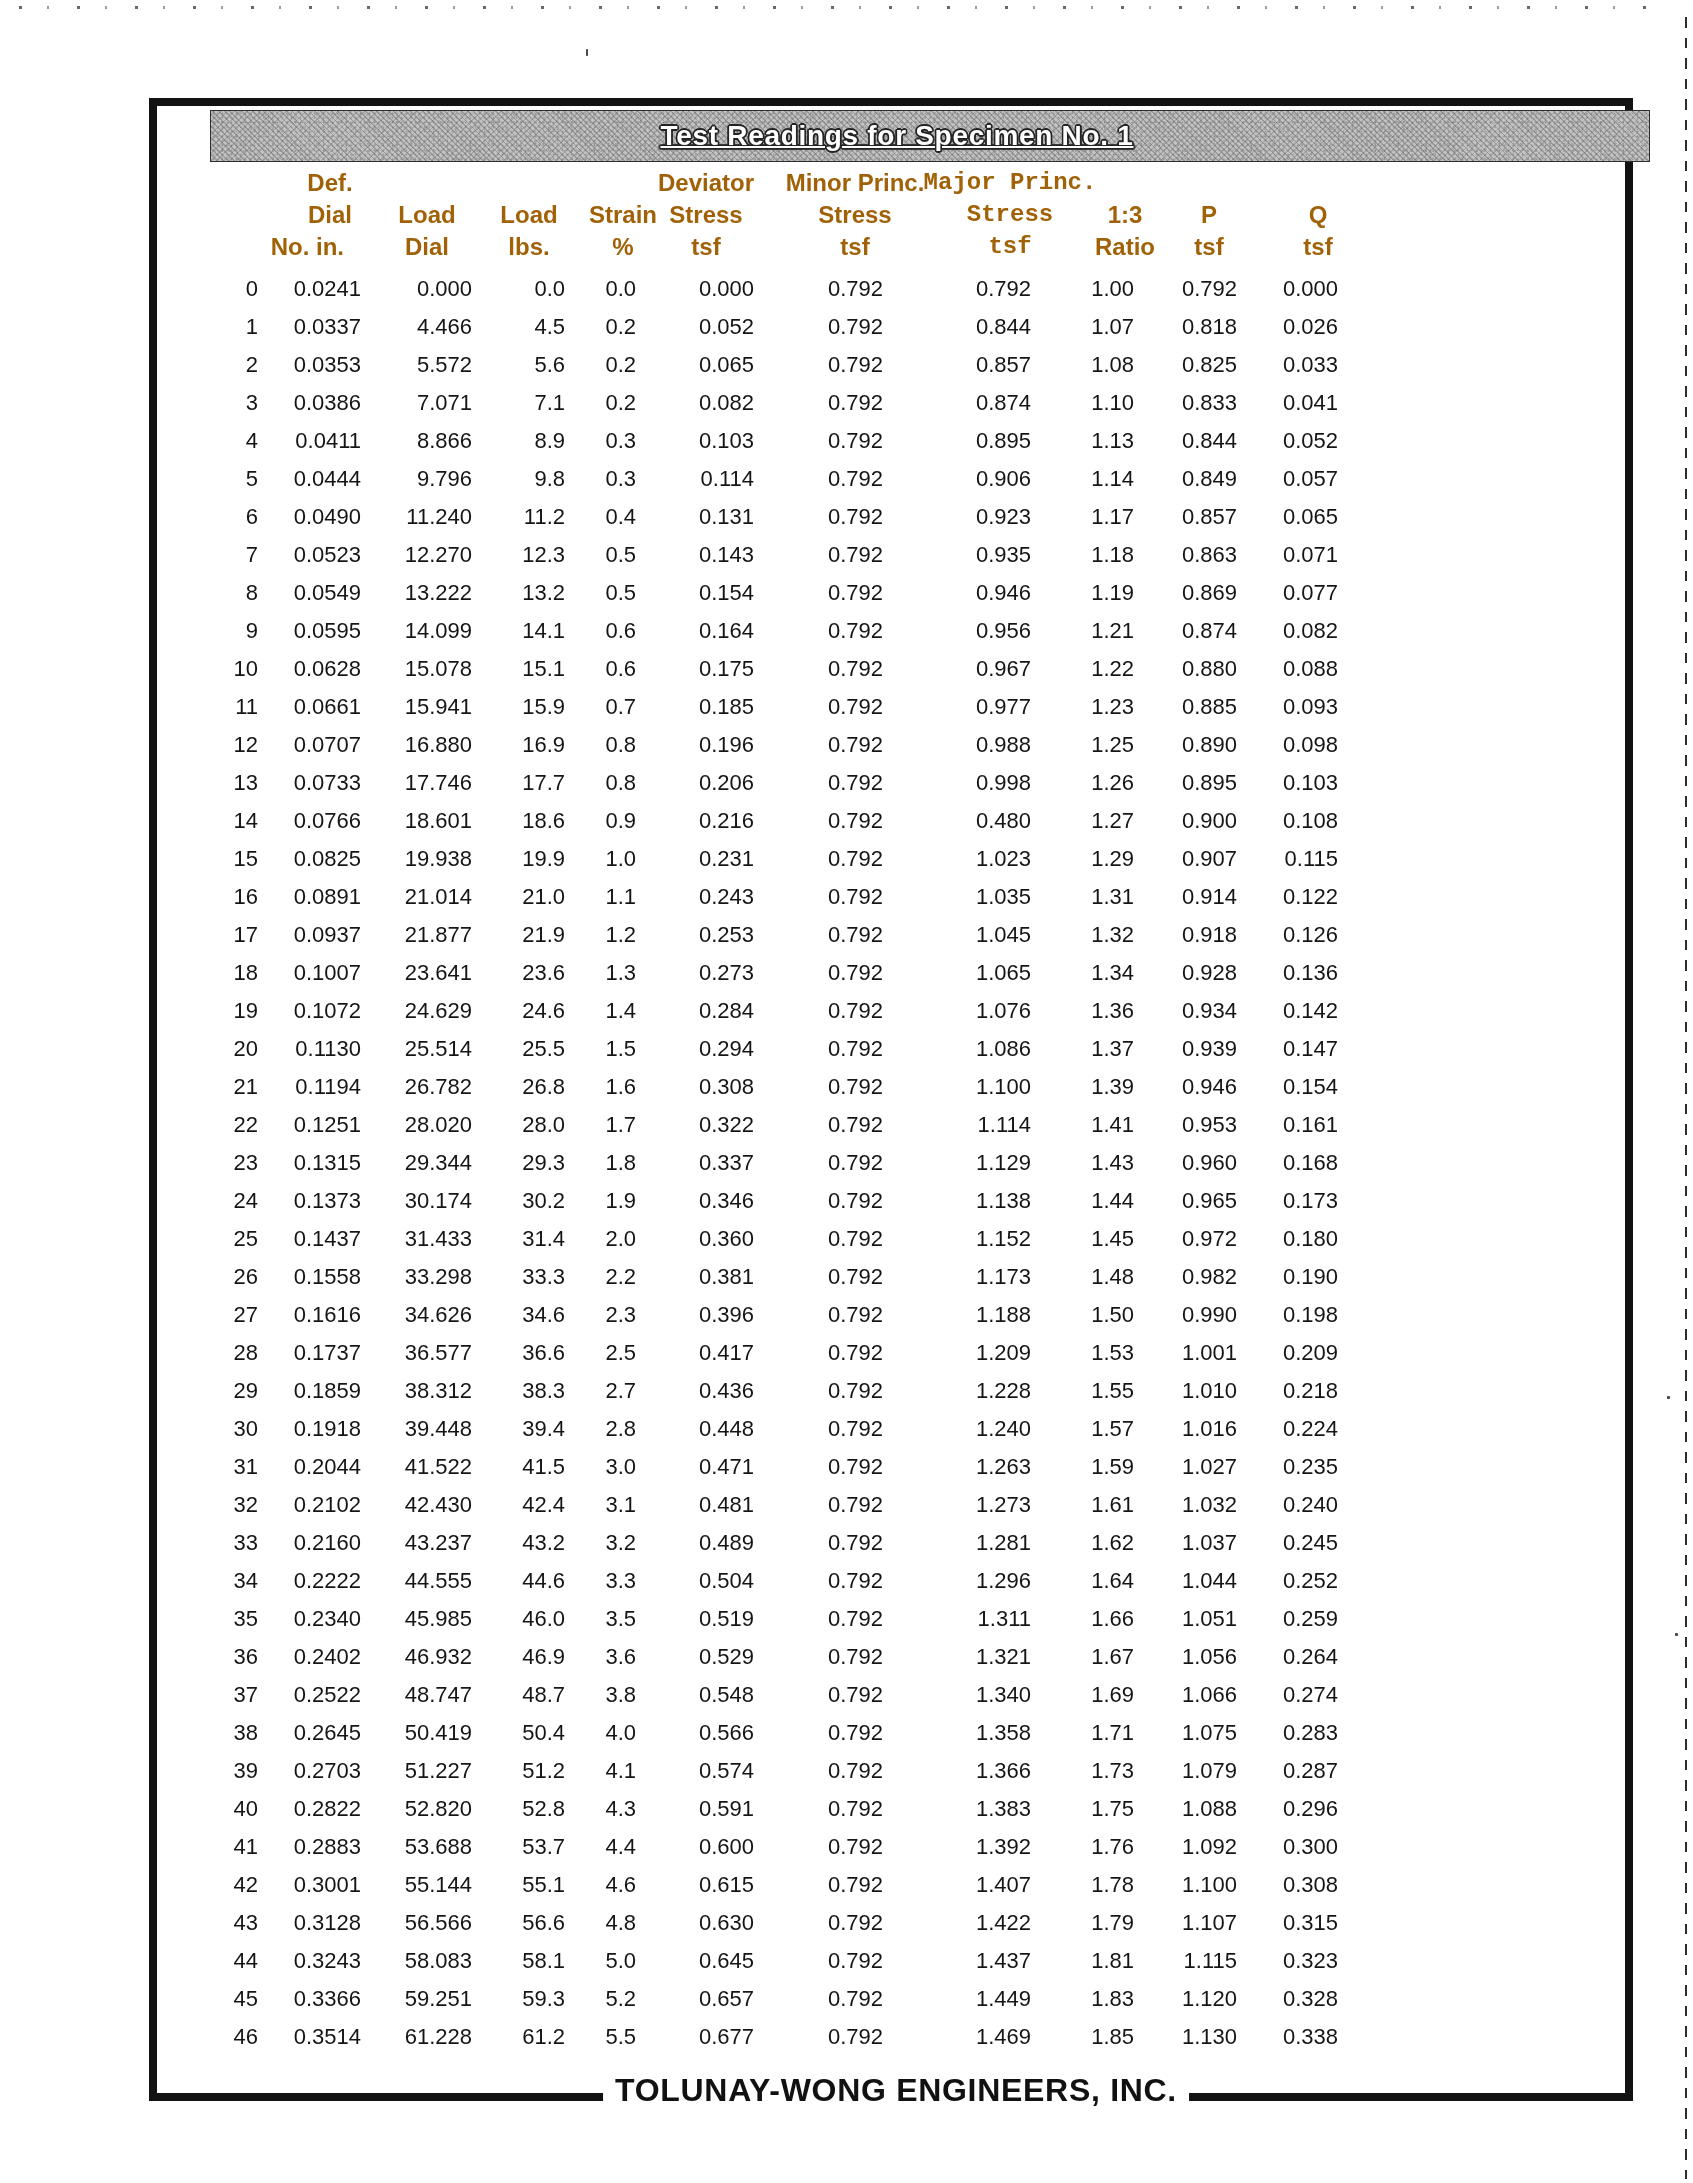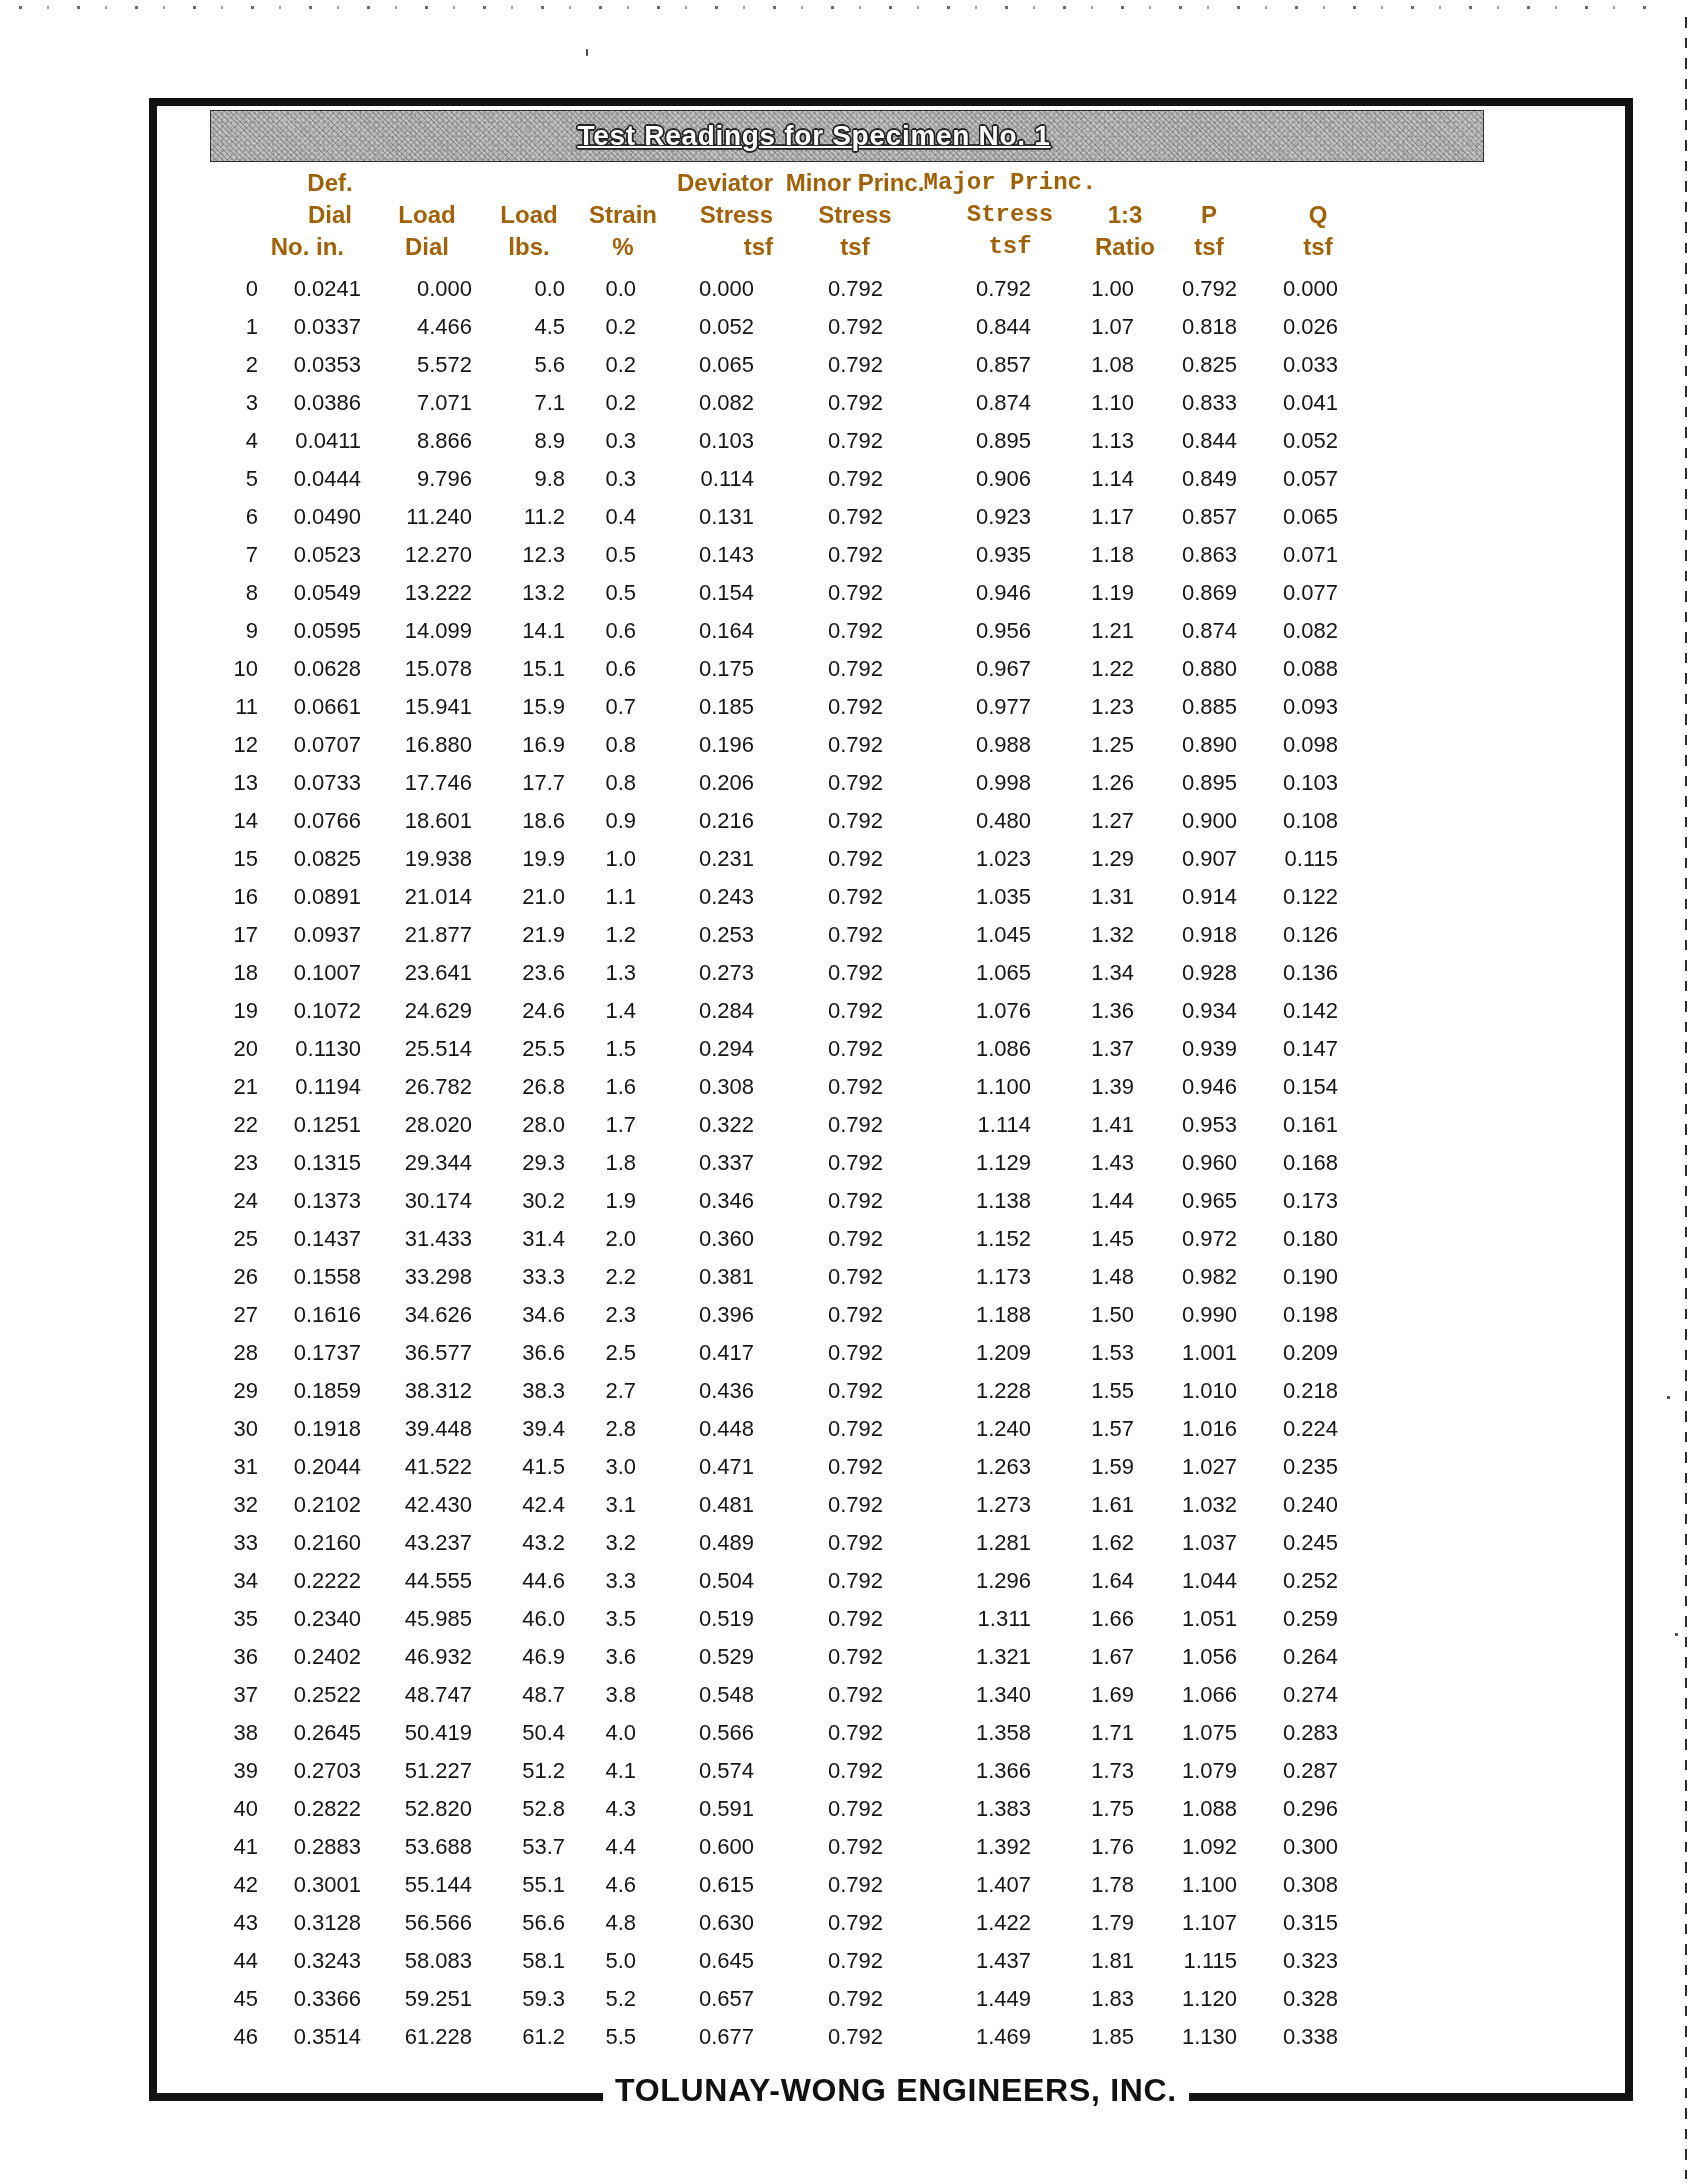--- a/index.html
+++ b/index.html
@@ -31,21 +31,21 @@
   .frame {
     position:absolute; left:149px; top:98px;
     width:1484px; height:2003px;
     border:8.6px solid #121212;
     box-sizing:border-box;
     background:#ffffff;
   }
 
   
   .titlebar {
-    position:absolute; left:210px; top:110px; width:1274px; height:52px;
+    position:absolute; left:210px; top:110px; width:1440px; height:52px;
     background-color:#c3c3c3;
     background-image:
       radial-gradient(#7f7f7f 0.7px, transparent 1px),
       radial-gradient(#9b9b9b 0.7px, transparent 1px),
       repeating-linear-gradient(45deg, rgba(50,50,50,.28) 0 1.3px, transparent 1.3px 4px),
       repeating-linear-gradient(-45deg, rgba(70,70,70,.22) 0 1.3px, transparent 1.3px 4.6px);
     background-size:4.6px 4.6px, 7.3px 7.3px, auto, auto;
     border:1.3px solid #2e2e2e;
     box-sizing:border-box;
     display:flex; align-items:center; justify-content:center;
@@ -139,21 +139,21 @@
   <div class="hcol" style="left:529px;">
     <div class="hline"></div>
     <div class="hline">Load</div>
     <div class="hline">lbs.</div>
   </div>
   <div class="hcol" style="left:623px;">
     <div class="hline"></div>
     <div class="hline">Strain</div>
     <div class="hline">%</div>
   </div>
-  <div class="hcol" style="left:725px;text-align:right;">
+  <div class="hcol" style="left:706px;">
     <div class="hline">Deviator</div>
     <div class="hline">Stress</div>
     <div class="hline">tsf</div>
   </div>
   <div class="hcol" style="left:855px;">
     <div class="hline">Minor Princ.</div>
     <div class="hline">Stress</div>
     <div class="hline">tsf</div>
   </div>
   <div class="hcol" style="left:1010px;font-family:Liberation Mono, monospace;">

